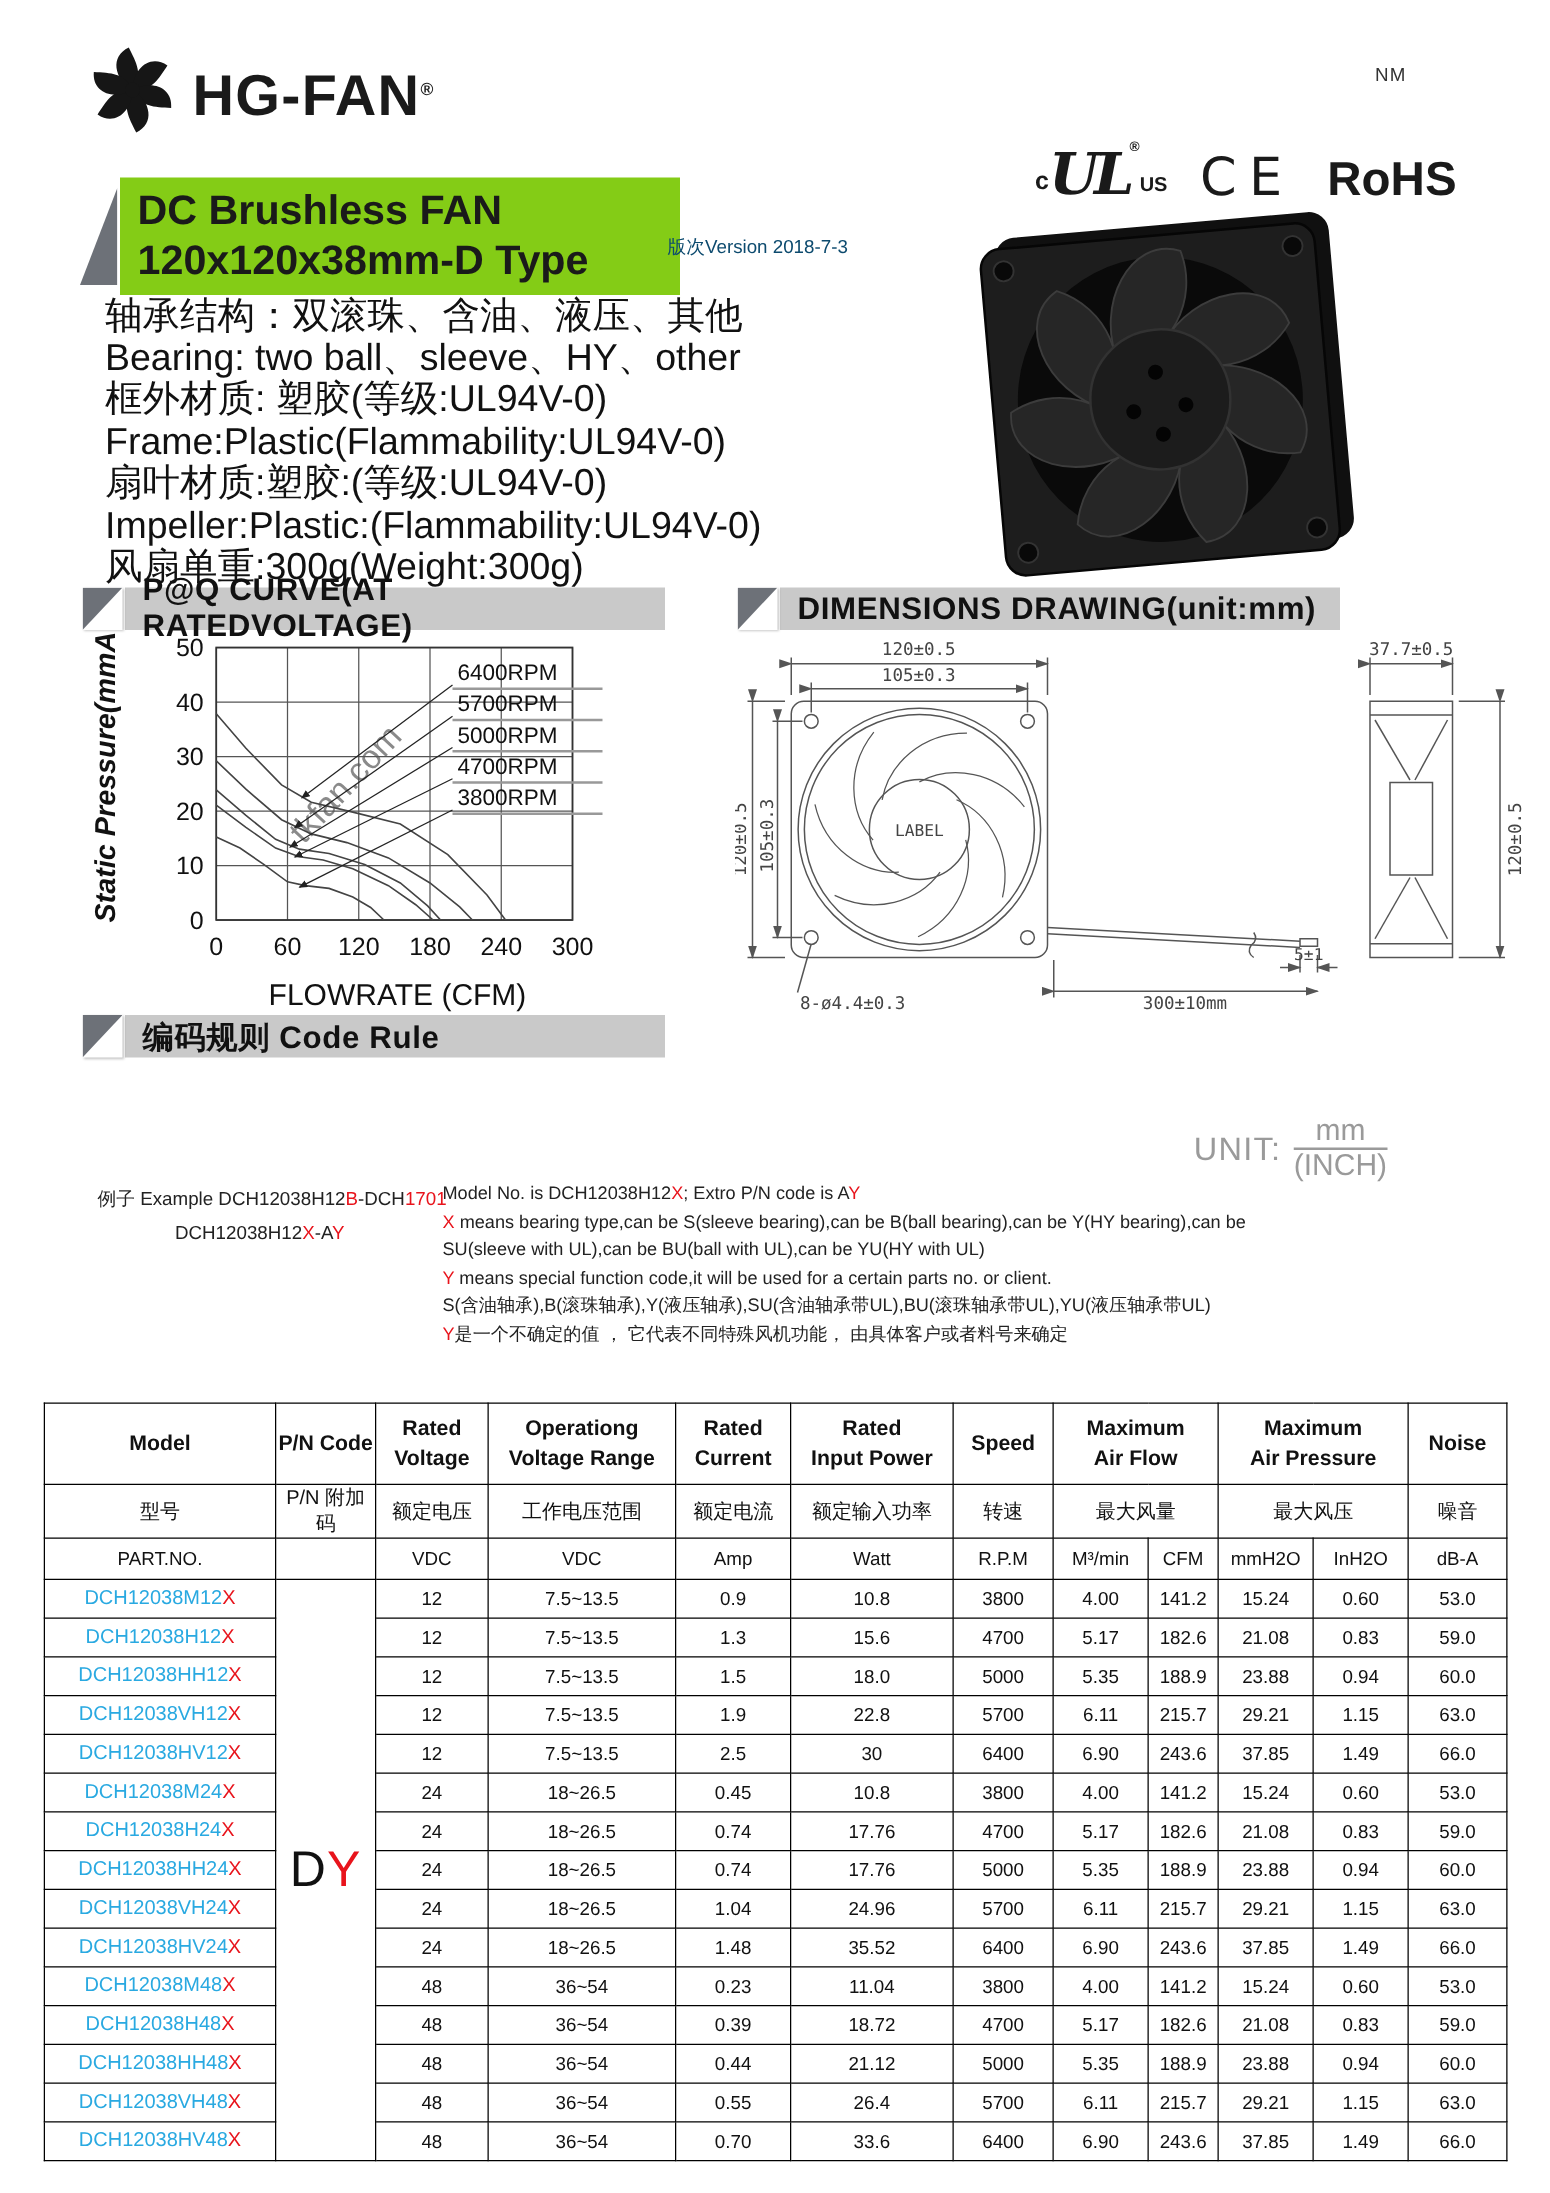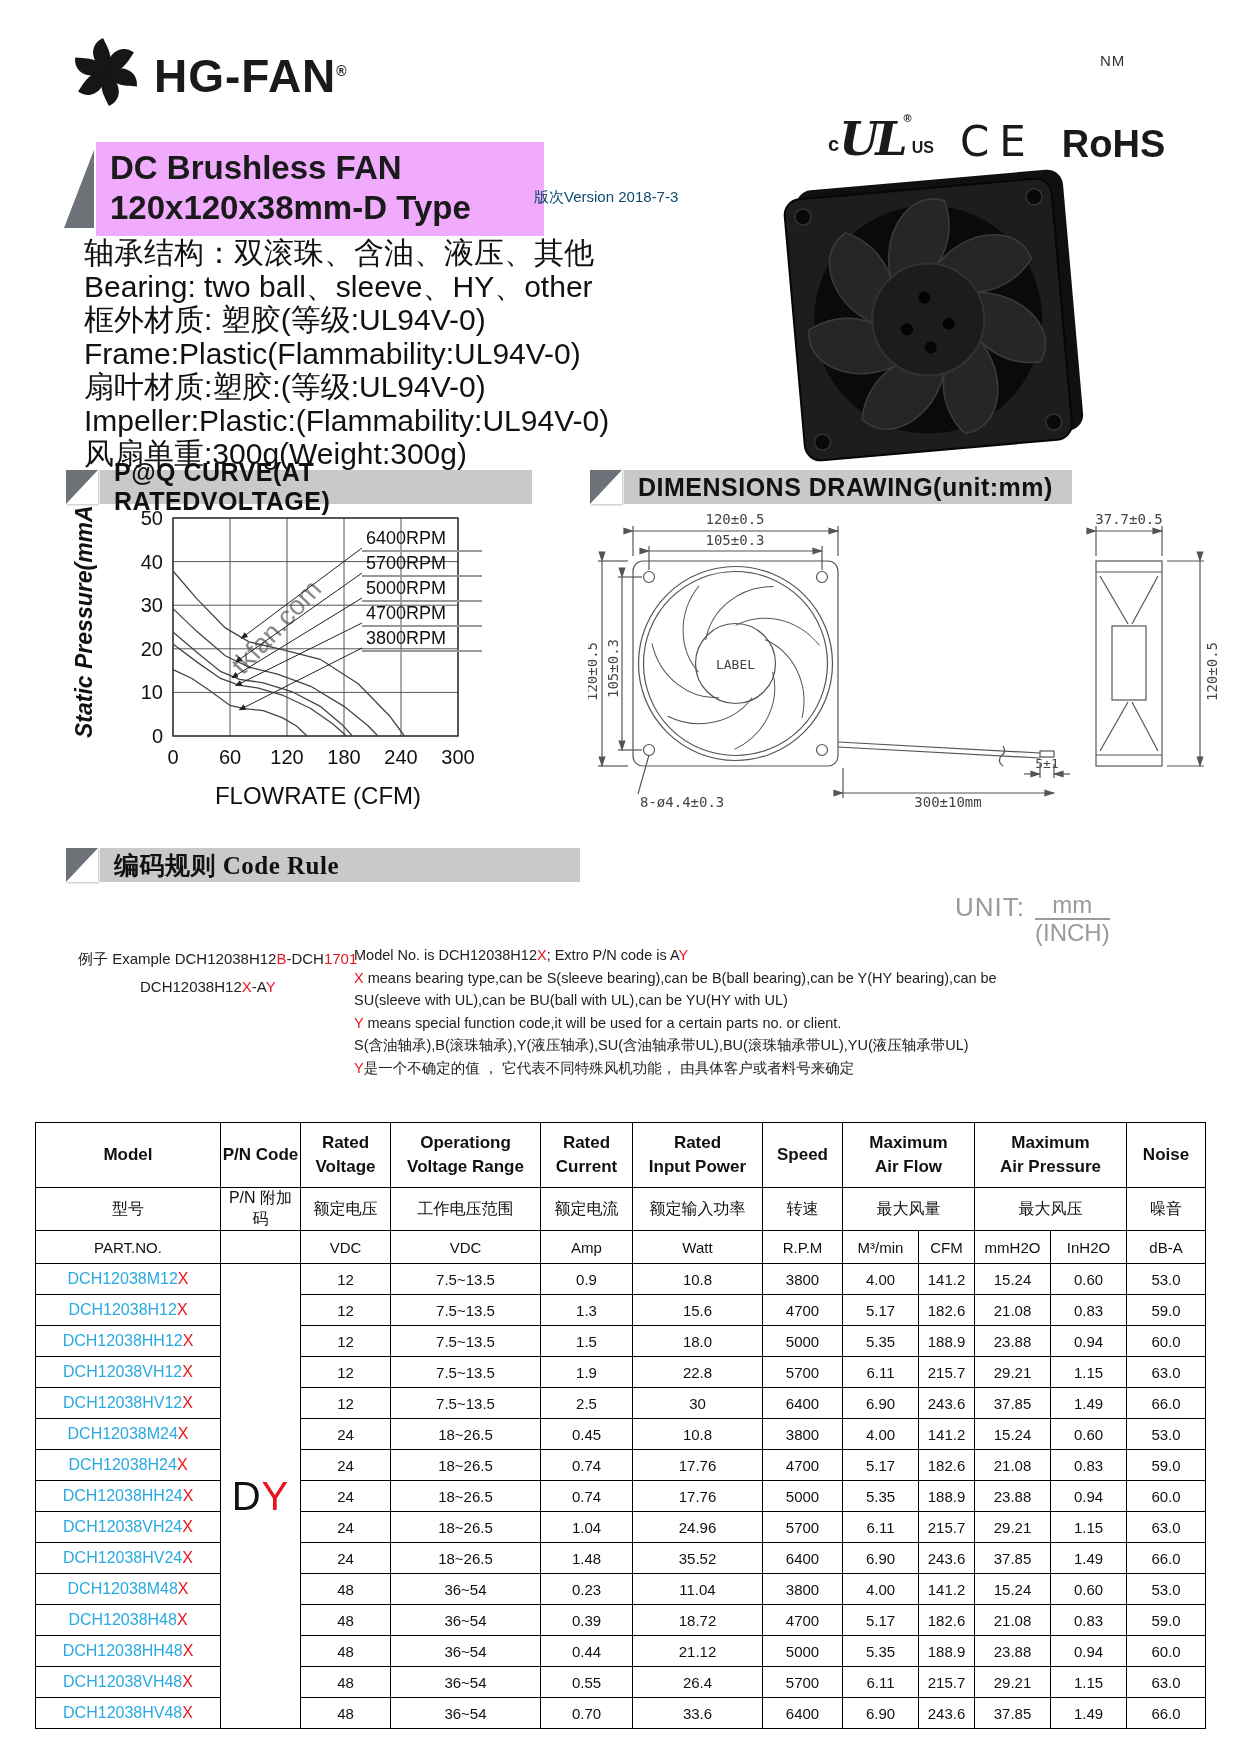--- a/index.html
+++ b/index.html
@@ -19,52 +19,52 @@
   .ul-c{font-size:20px;position:relative;top:-4px;}
   .ul-ul{font-size:46px;font-style:italic;letter-spacing:-4px;font-family:"DejaVu Serif",serif;}
   .ul-reg{font-size:11px;vertical-align:top;}
   .ul-us{font-size:16px;position:relative;top:-2px;}
   .ce{font-size:42px;font-weight:400;letter-spacing:10px;font-family:"DejaVu Sans",sans-serif;}
   .rohs{font-size:38px;font-weight:bold;}
 
   
   .title-tri{left:64px;top:150px;width:30px;height:78px;background:#6d7178;
              clip-path:polygon(100% 0,100% 100%,0 100%);}
-  .title-box{left:96px;top:142px;width:420px;background:#f0abfc;padding:6px 14px 8px 14px;}
+  .title-box{left:96px;top:142px;width:420px;background:#84cc16;padding:6px 14px 8px 14px;}
   .title-box div{font-size:33px;font-weight:bold;line-height:40px;letter-spacing:0px;}
   .version{left:534px;top:188px;font-size:15px;color:#0c4a6e;}
 
   
   .specs{left:84px;top:236px;font-size:30px;line-height:33.5px;color:#111;}
 
   
   .fan-photo{left:742px;top:158px;}
 
   
   .sec-bar{height:34px;background:#c9c9c9;display:flex;align-items:center;}
   .sec-tri{position:absolute;left:-34px;top:0;width:32px;height:34px;background:#fff;
            box-shadow:1px 1px 2px rgba(0,0,0,.25);}
   .sec-tri::before{content:"";position:absolute;inset:0;background:#6d7178;
            clip-path:polygon(0 0,100% 0,0 100%);}
   .sec-label{font-size:25px;font-weight:600;color:#111;padding-left:14px;letter-spacing:.5px;}
   .bar-pq{left:100px;top:470px;width:432px;}
   .bar-dim{left:624px;top:470px;width:448px;}
-  .bar-code{left:100px;top:848px;width:480px;font-family:Liberation Serif, serif;}
+  .bar-code{left:100px;top:812px;width:432px;}
   .bar-code .sec-label{font-weight:600;}
 
   
   .chart{left:68px;top:506px;}
   .chart svg text{font-family:"Liberation Sans","DejaVu Sans",sans-serif;}
 
   
   .dims{left:588px;top:506px;}
   .dims svg text{font-family:"DejaVu Sans Mono","Liberation Mono",monospace;fill:#444;}
 
   
-  .unit-note{left:955px;top:892px;color:#9a9a9a;display:flex;gap:10px;}
+  .unit-note{left:955px;top:892px;color:#9a9a9a;display:flex;align-items:center;gap:10px;}
   .unit-label{font-size:26px;letter-spacing:1px;}
   .unit-frac{text-align:center;font-size:24px;line-height:26px;}
   .unit-frac .top{border-bottom:2px solid #9a9a9a;padding:0 8px;}
 
   
   .example1{left:78px;top:950px;font-size:15px;color:#222;}
   .example2{left:140px;top:978px;font-size:15px;color:#222;}
   .code-block{left:354px;top:944px;font-size:14.5px;line-height:22.5px;color:#222;}
 
   

